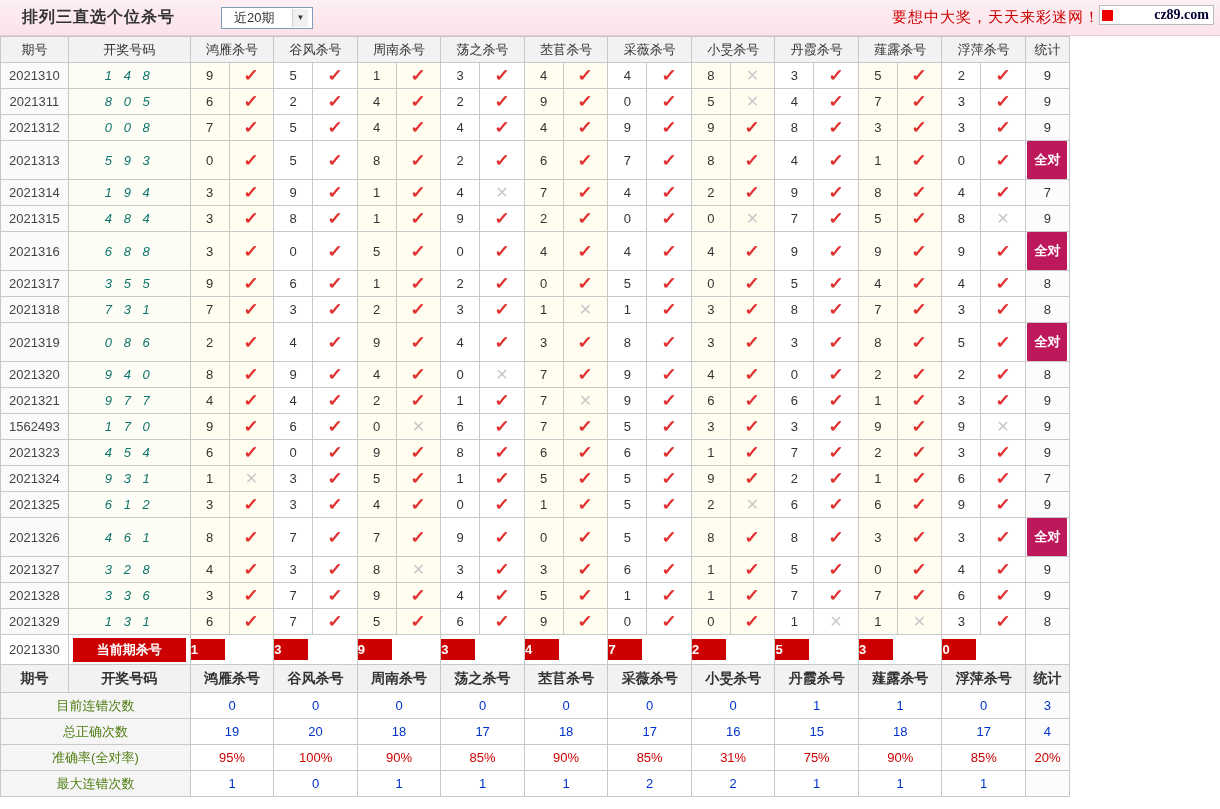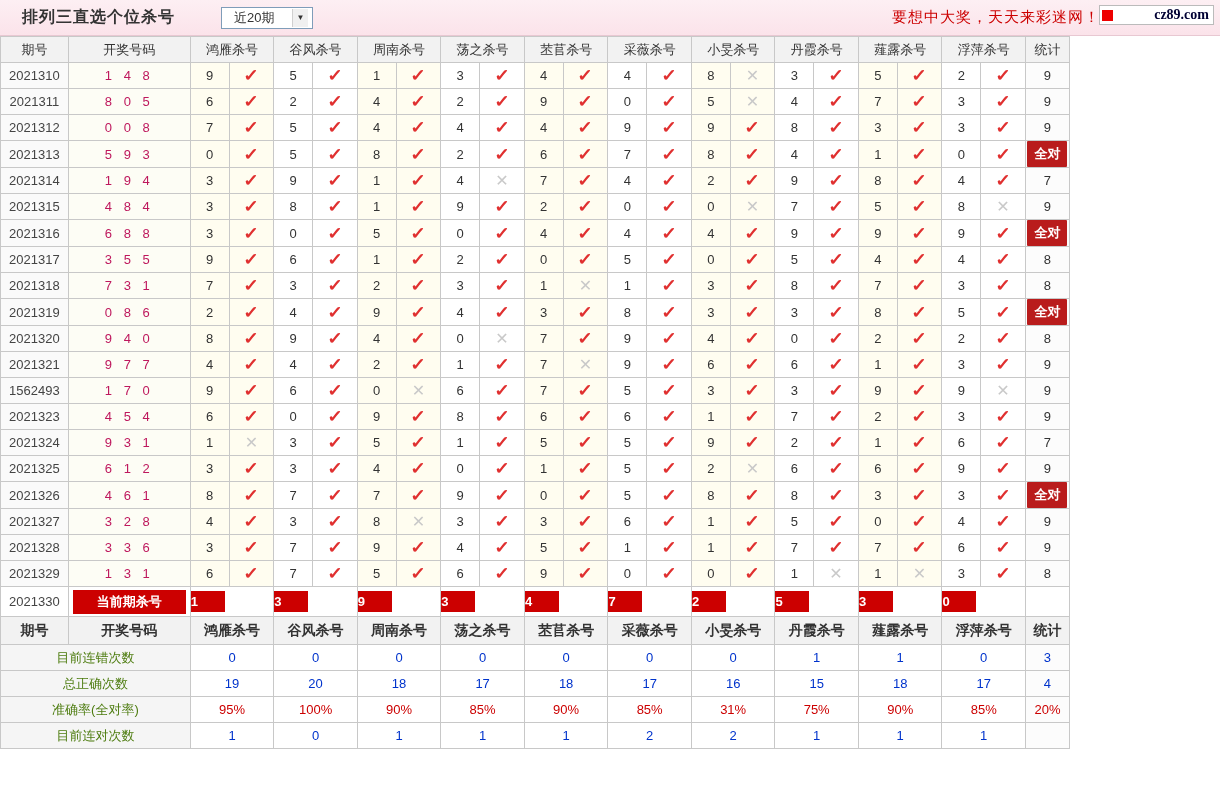--- a/index.html
+++ b/index.html
@@ -104,24 +104,25 @@
     height: 28px;
   }
   td.period {
     background: #fafafa;
     color: #444;
     font-size: 13px;
     width: 70px;
   }
   td.draw {
     width: 130px;
-    color: #be185d;
+    color: #0f766e;
     letter-spacing: 4px;
     font-size: 13px;
     background: #fdfdf5;
+    font-style: italic;
   }
   td.num {
     width: 42px;
     background: #fffdf0;
   }
   td.mark {
     width: 48px;
     background: #fffdf0;
   }
   td.num.alt, td.mark.alt { background: #ffffff; }
@@ -137,25 +138,25 @@
     display: inline-block;
     transform: scaleX(1.1);
   }
   .cross {
     color: #c9c9c9;
     font-size: 16px;
     line-height: 1;
     display: inline-block;
   }
   .allright {
-    background: #b91c1c;
+    background: #be185d;
     color: #fff;
     font-weight: bold;
     display: inline-block;
-    padding: 4px 7px;
+    padding: 10px 7px;
     font-size: 13px;
     border-radius: 1px;
   }
   tr.current td { background: #ffffff; height: 30px; }
   .cur-label {
     background: #cc0000;
     color: #fff;
     font-weight: bold;
     display: inline-block;
     padding: 3px 24px;
@@ -783,21 +784,21 @@
         <td colspan="2" class="val-red">85%</td>
         <td colspan="2" class="val-red">90%</td>
         <td colspan="2" class="val-red">85%</td>
         <td colspan="2" class="val-red">31%</td>
         <td colspan="2" class="val-red">75%</td>
         <td colspan="2" class="val-red">90%</td>
         <td colspan="2" class="val-red">85%</td>
         <td class="statval-red">20%</td>
       </tr>
       <tr>
-        <td class="rowlabel" colspan="2">目前连对次数</td>
+        <td class="rowlabel" colspan="2">最大连错次数</td>
         <td colspan="2" class="val-blue">1</td>
         <td colspan="2" class="val-blue">0</td>
         <td colspan="2" class="val-blue">1</td>
         <td colspan="2" class="val-blue">1</td>
         <td colspan="2" class="val-blue">1</td>
         <td colspan="2" class="val-blue">2</td>
         <td colspan="2" class="val-blue">2</td>
         <td colspan="2" class="val-blue">1</td>
         <td colspan="2" class="val-blue">1</td>
         <td colspan="2" class="val-blue">1</td>

